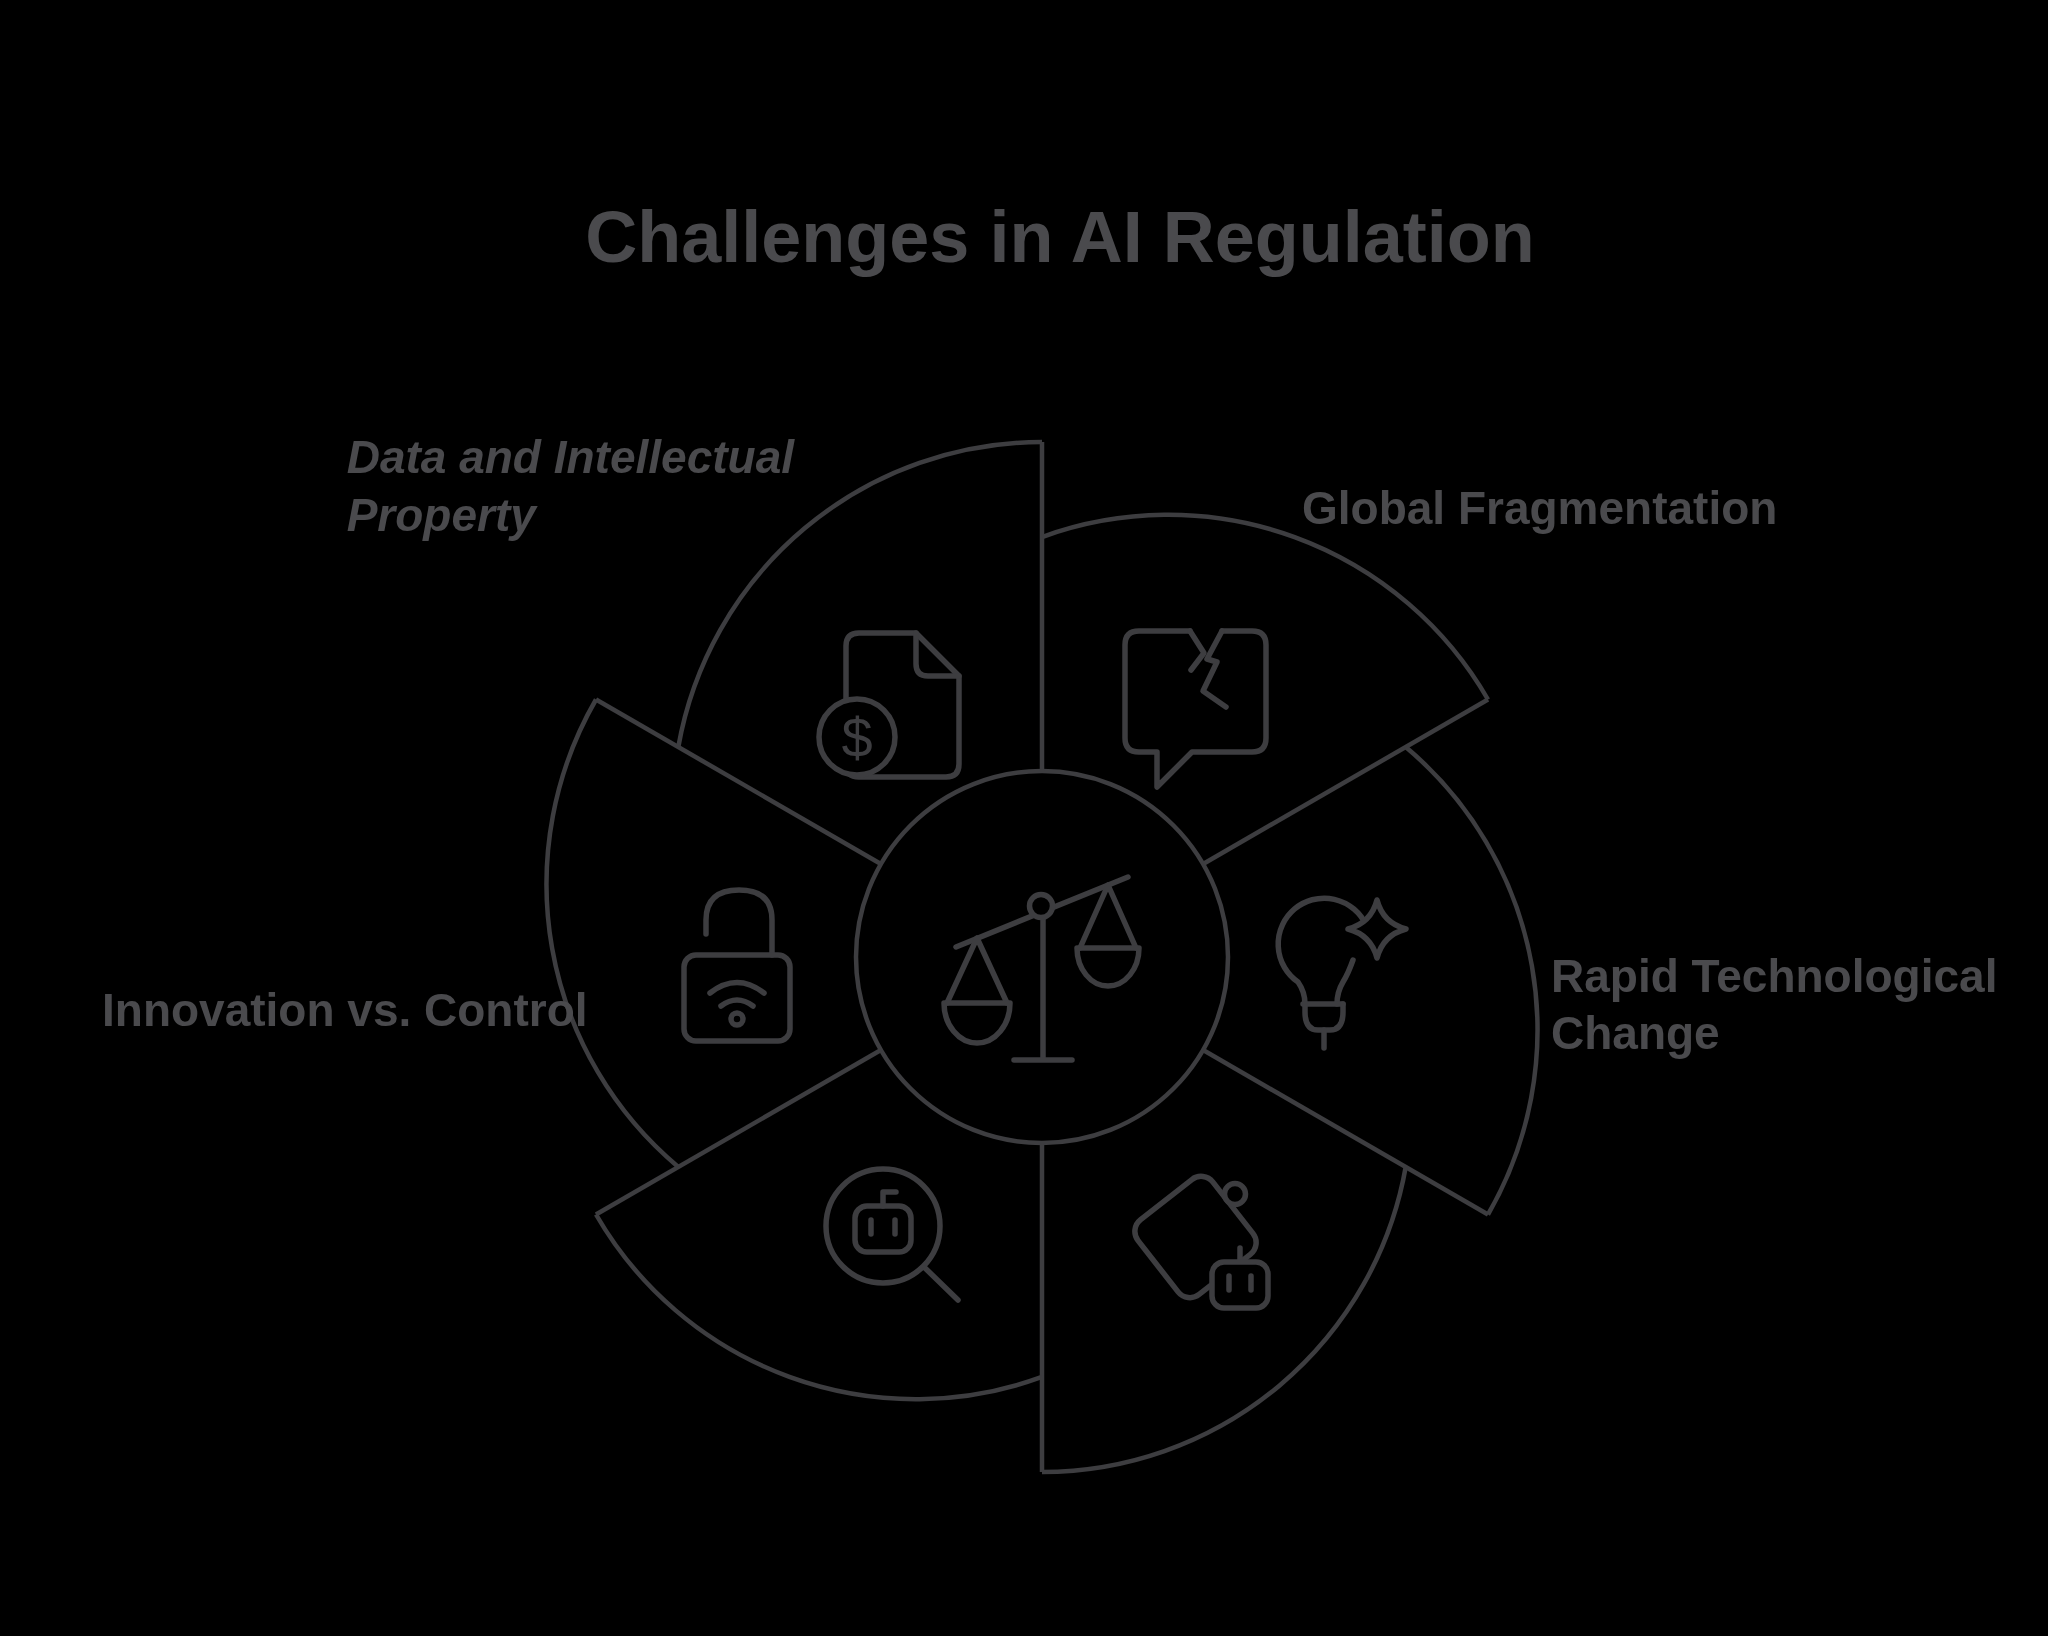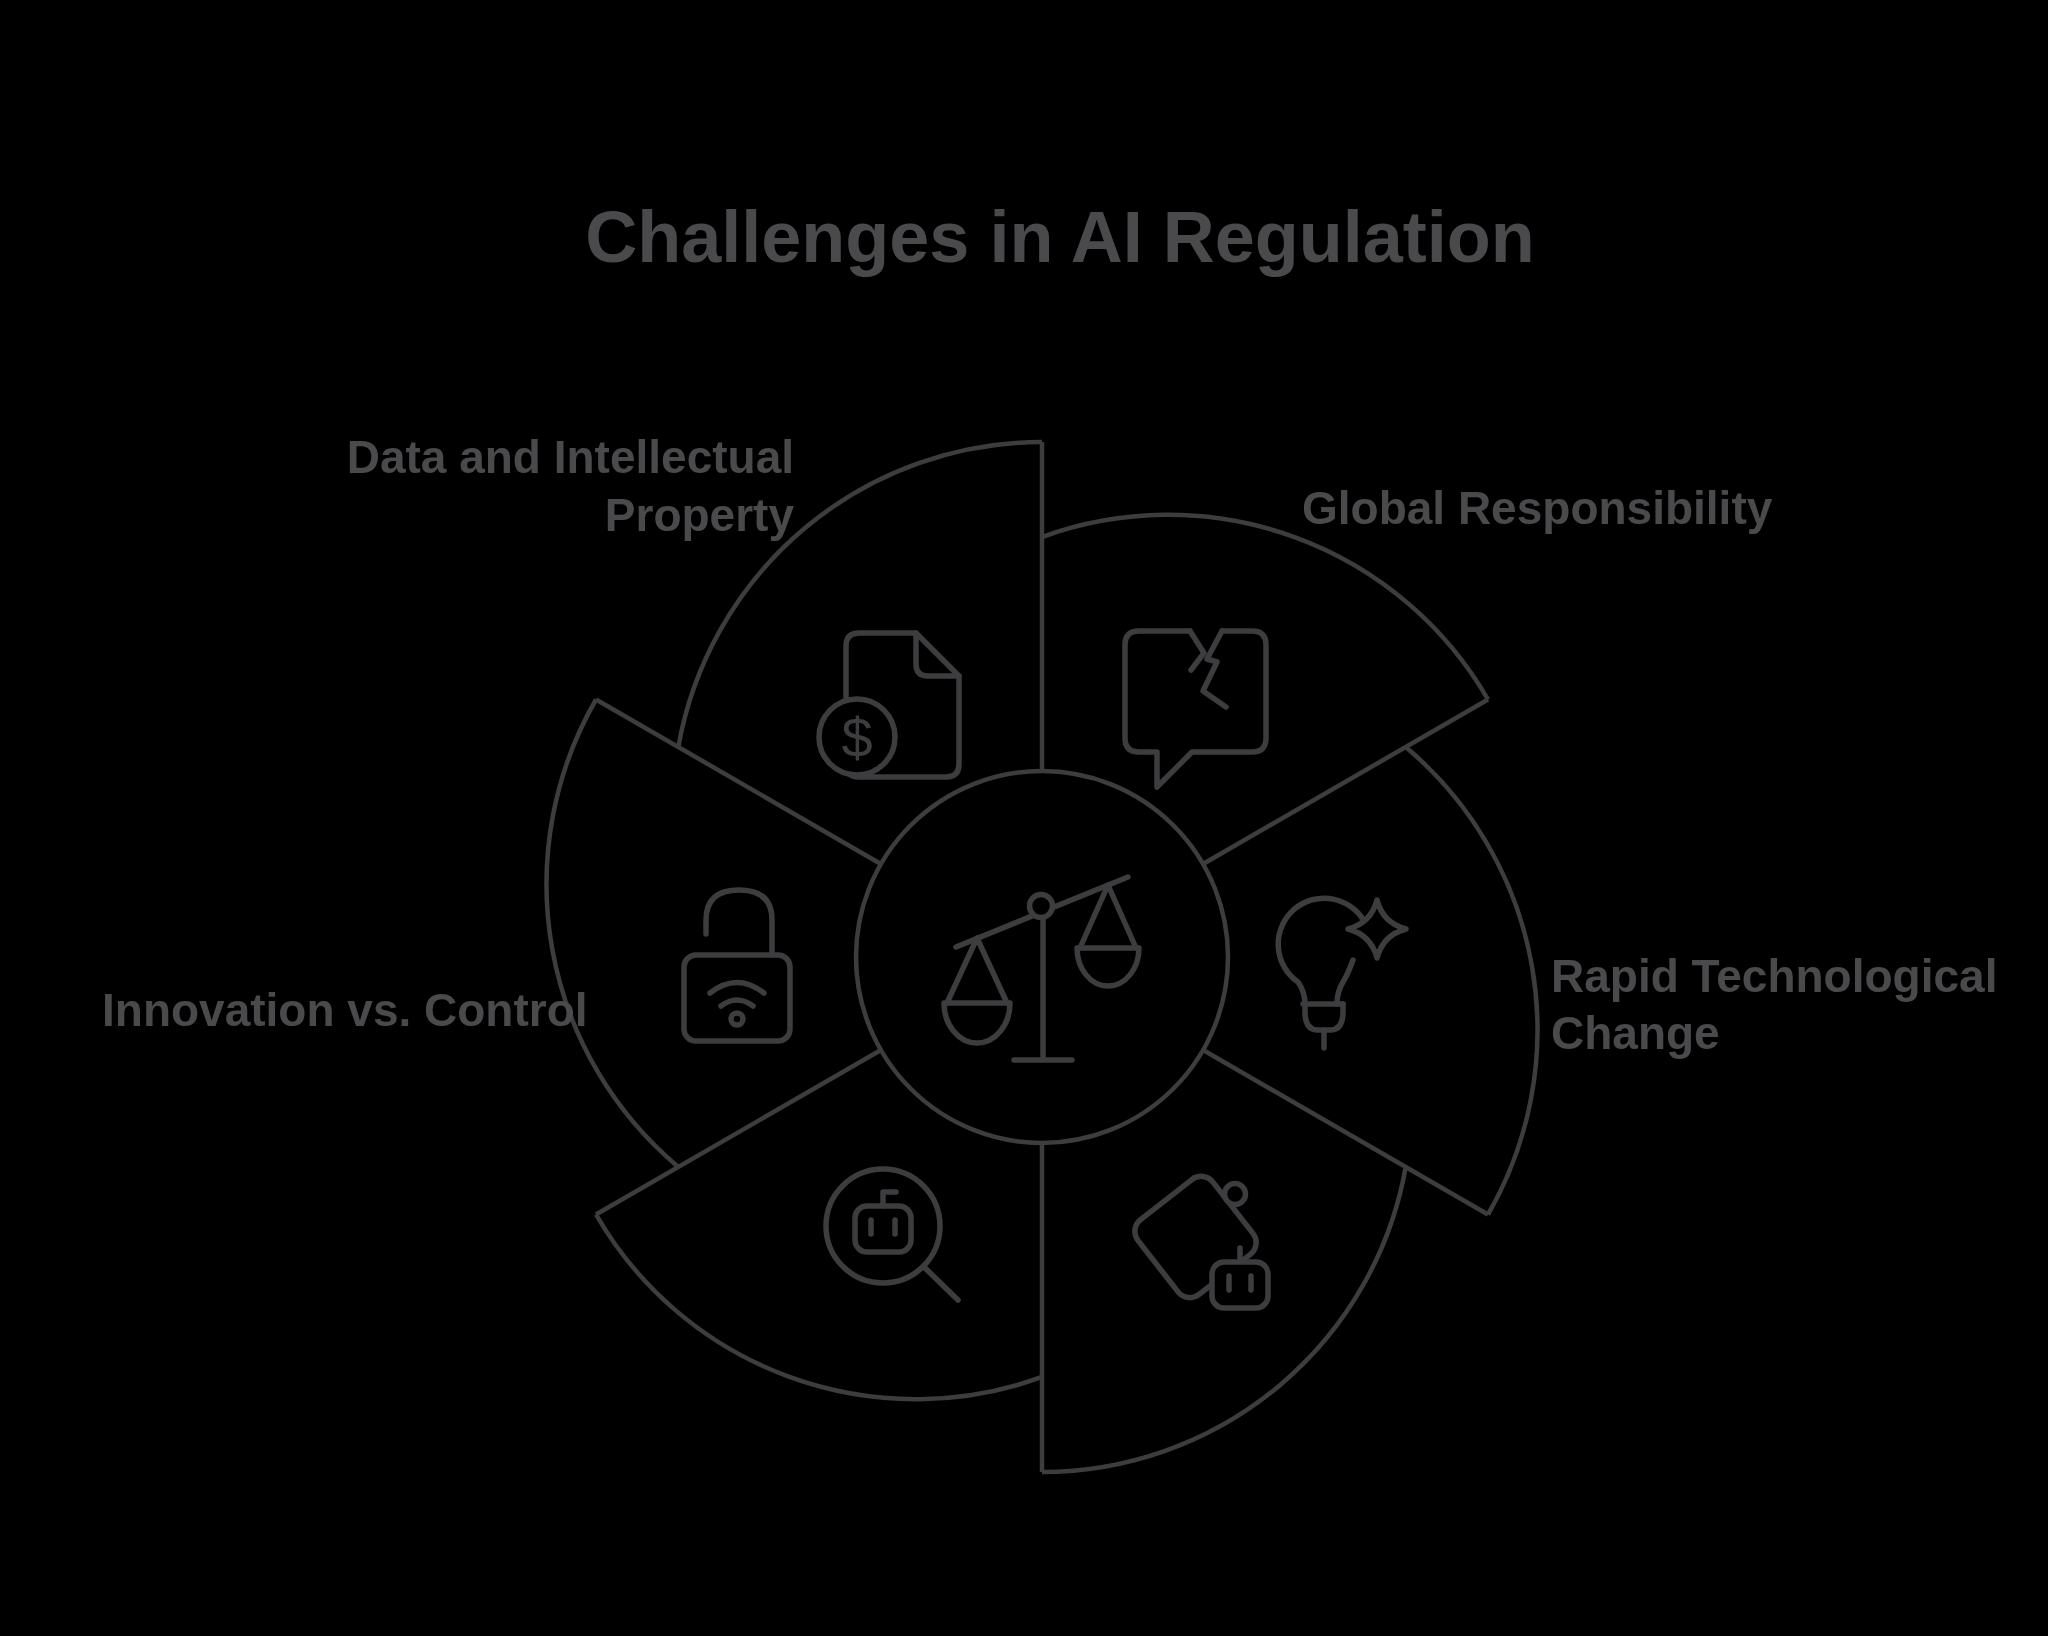--- a/index.html
+++ b/index.html
@@ -30,21 +30,21 @@
     white-space:nowrap;
   }
   .seg-label{
     position:absolute;
     color:var(--text);
     font-size:46px;
     font-weight:700;
     line-height:57px;
     white-space:pre-line;
   }
-  #label-data{right:1254px;top:428px;text-align:right;line-height:58px;}
+  #label-data{right:1254px;top:428px;text-align:left;line-height:58px;font-style:italic;}
   #label-global{left:1302px;top:480px;}
   #label-rapid{left:1551px;top:948px;}
   #label-defining{left:1304px;top:1413px;}
   #label-technical{left:408px;top:1416px;}
   #label-innovation{left:102px;top:982px;}
   .icon-glyph{
     font-family:"Liberation Sans", sans-serif;
     font-size:56px;
     fill:var(--line);
     font-weight:400;
@@ -144,18 +144,18 @@
       <path class="stroke" d="M 706 934 V 920 Q 706 890 739 890 Q 772 890 772 920 V 955"></path>
       <rect class="stroke" x="684" y="955" width="106" height="86" rx="12"></rect>
       <path class="stroke" d="M 710 993 Q 737 972 764 993"></path>
       <path class="stroke" d="M 721 1006 Q 737 994 753 1006"></path>
       <circle class="stroke" cx="737" cy="1019" r="6"></circle>
     </g>
   </svg>
 
   <div class="seg-label" id="label-data">Data and Intellectual
 Property</div>
-  <div class="seg-label" id="label-global">Global Responsibility</div>
+  <div class="seg-label" id="label-global">Global Fragmentation</div>
   <div class="seg-label" id="label-rapid">Rapid Technological
 Change</div>
   <div class="seg-label" id="label-innovation">Innovation vs. Control</div>
 
 </div>
 
 </body></html>

